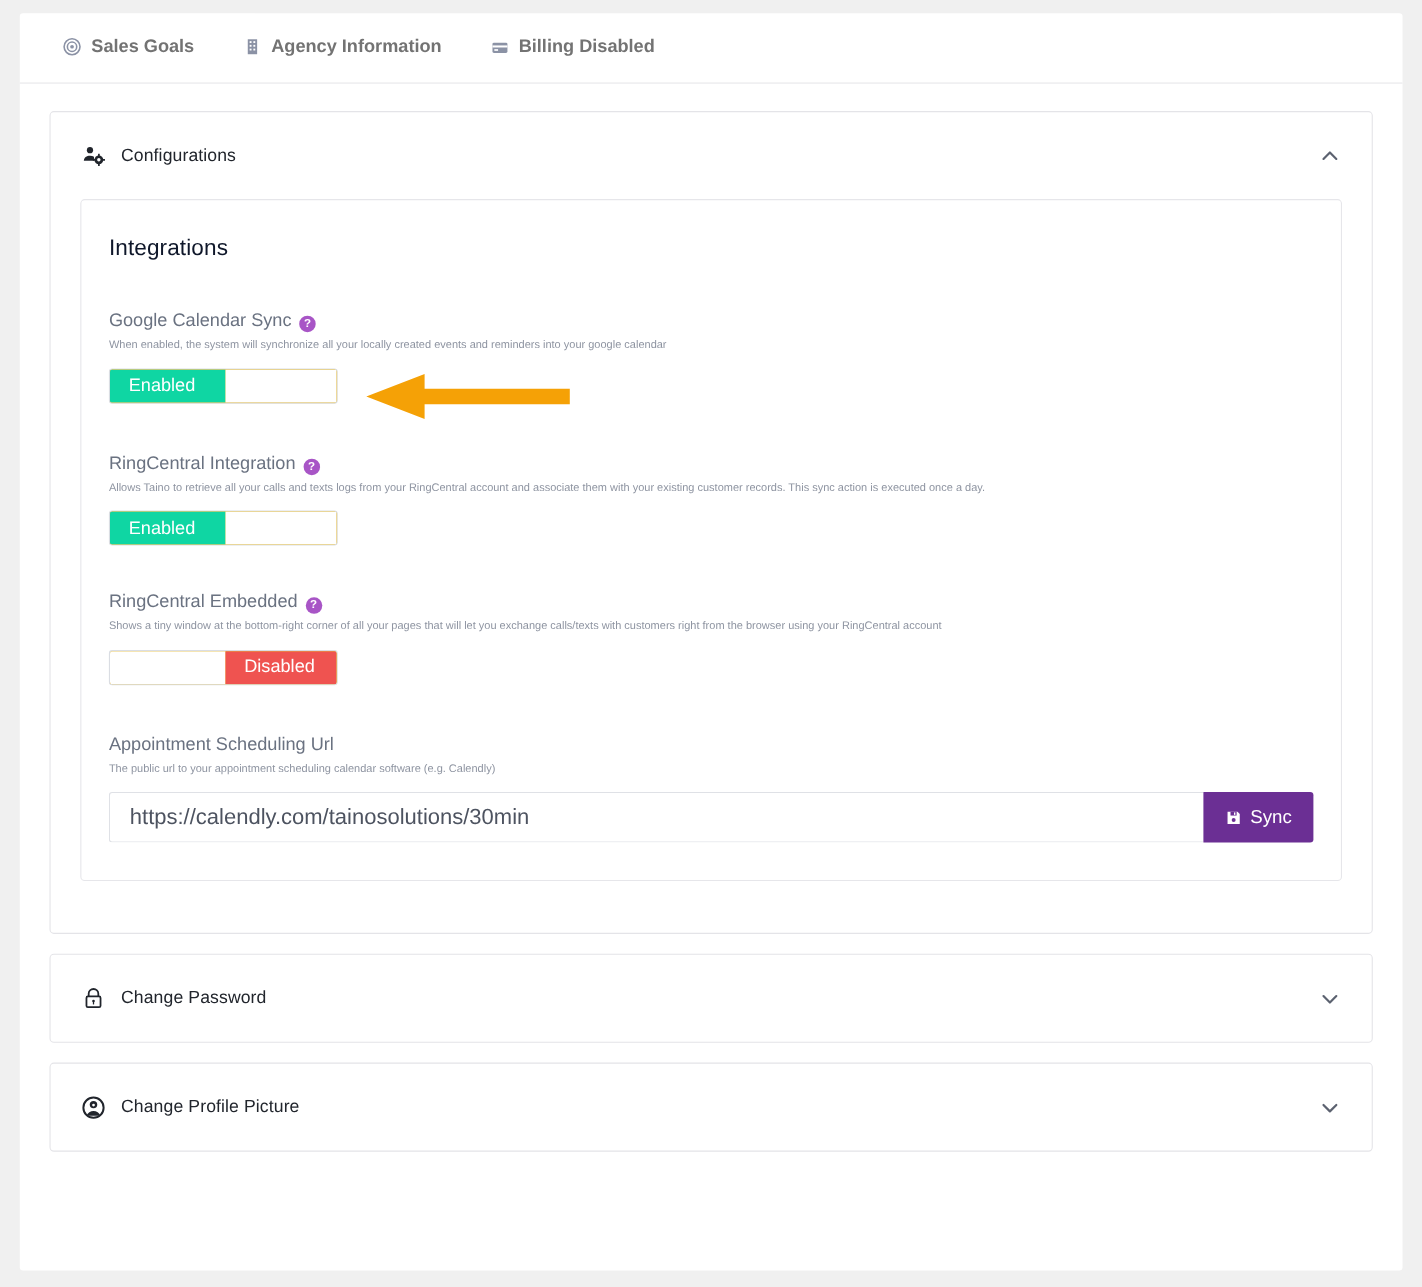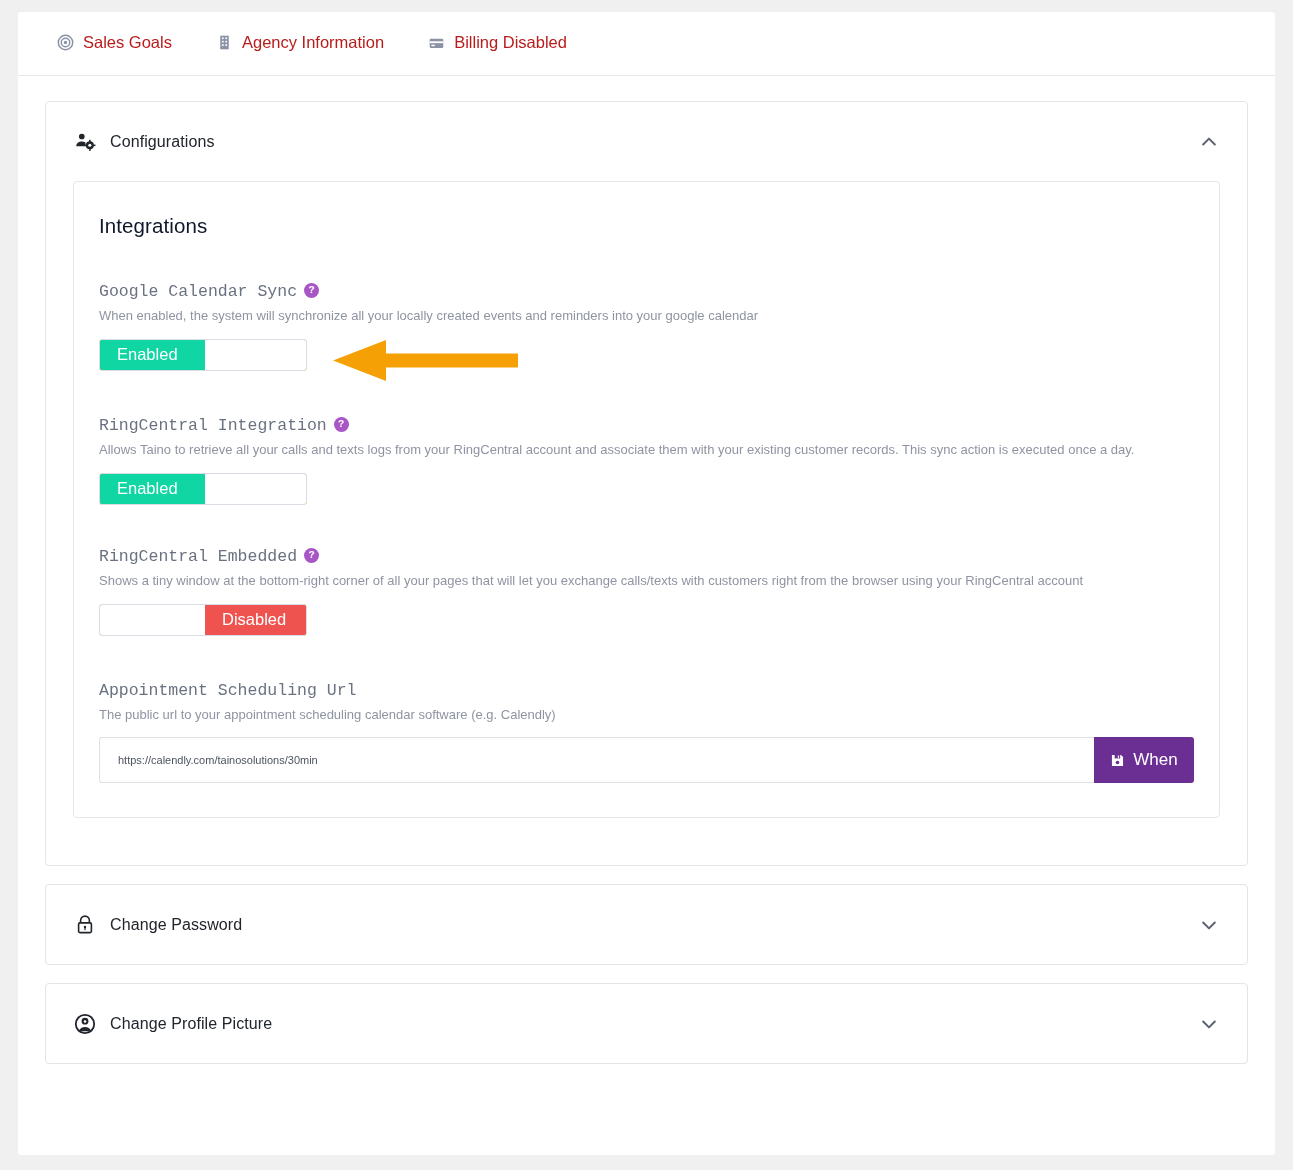--- a/index.html
+++ b/index.html
@@ -29,26 +29,27 @@
     display: flex;
     align-items: stretch;
     padding-left: 17px;
   }
   .tab {
     display: flex;
     align-items: center;
     gap: 9px;
     padding: 0 22px;
     font-size: 16.5px;
-    color: #b91c1c;
+    color: #737373;
     cursor: pointer;
     position: relative;
     white-space: nowrap;
     border-bottom: 3px solid transparent;
     margin-bottom: -1px;
+    font-weight: bold;
   }
   .tab.active {
     color: #6c3f9e;
     font-weight: bold;
     border-bottom-color: #6b3fa0;
   }
   .tab .ticon { display: flex; align-items: center; justify-content: center; width: 17px; height: 17px; }
   .tab .ticon svg { display: block; }
 
   
@@ -101,41 +102,40 @@
   }
 
   
   .field { margin-bottom: 28px; }
   .field:last-child { margin-bottom: 0; }
 
   .field-label {
     font-size: 16.5px;
     color: #6a7281;
     display: flex;
-    align-items: flex-start;
+    align-items: flex-end;
     gap: 7px;
     margin-bottom: 6px;
-    font-family: Liberation Mono, monospace;
   }
   .help-icon {
     width: 15px; height: 15px;
     border-radius: 50%;
     background: #a855c6;
     color: #fff;
     font-size: 10.5px;
     font-weight: bold;
     line-height: 15px;
     text-align: center;
     display: inline-block;
     cursor: pointer;
     position: relative;
     top: 1px;
   }
   .field-desc {
-    font-size: 13px;
+    font-size: 10px;
     color: #8e94a1;
     line-height: 1.45;
     max-width: 1072px;
     margin-bottom: 13px;
   }
 
   
   .toggle {
     width: 208px;
     height: 32px;
@@ -168,21 +168,21 @@
   }
 
   
   .url-row { display: flex; align-items: stretch; height: 46px; }
   .url-input {
     flex: 1;
     border: 1px solid #dfe1e6;
     border-right: none;
     border-radius: 3px 0 0 3px;
     padding: 0 18px;
-    font-size: 11px;
+    font-size: 20px;
     color: #4d5360;
     font-family: "Liberation Sans", sans-serif;
     outline: none;
     background: #fff;
   }
   .url-input::placeholder { color: #b6bac3; }
   .save-btn {
     width: 100px;
     background: #6b2f94;
     color: #fff;
@@ -325,21 +325,21 @@
             <input class="url-input" type="text" value="https://calendly.com/tainosolutions/30min" style="">
             <button class="save-btn">
               <span>
                 <svg width="15" height="15" viewBox="0 0 20 20">
                   <path d="M2.6 2.6h12.1l2.7 2.7v12.1H2.6z" fill="#ffffff"></path>
                   <rect x="6.2" y="2.6" width="7.4" height="4.6" fill="#6b2f94"></rect>
                   <rect x="10.4" y="3.4" width="1.7" height="3" fill="#ffffff"></rect>
                   <circle cx="10" cy="12.6" r="2.4" fill="#6b2f94"></circle>
                 </svg>
               </span>
-              <span>When</span>
+              <span>Sync</span>
             </button>
           </div>
         </div>
 
       </div>
     </div>
   </div>
 
   <div style="height:18px"></div>
 

